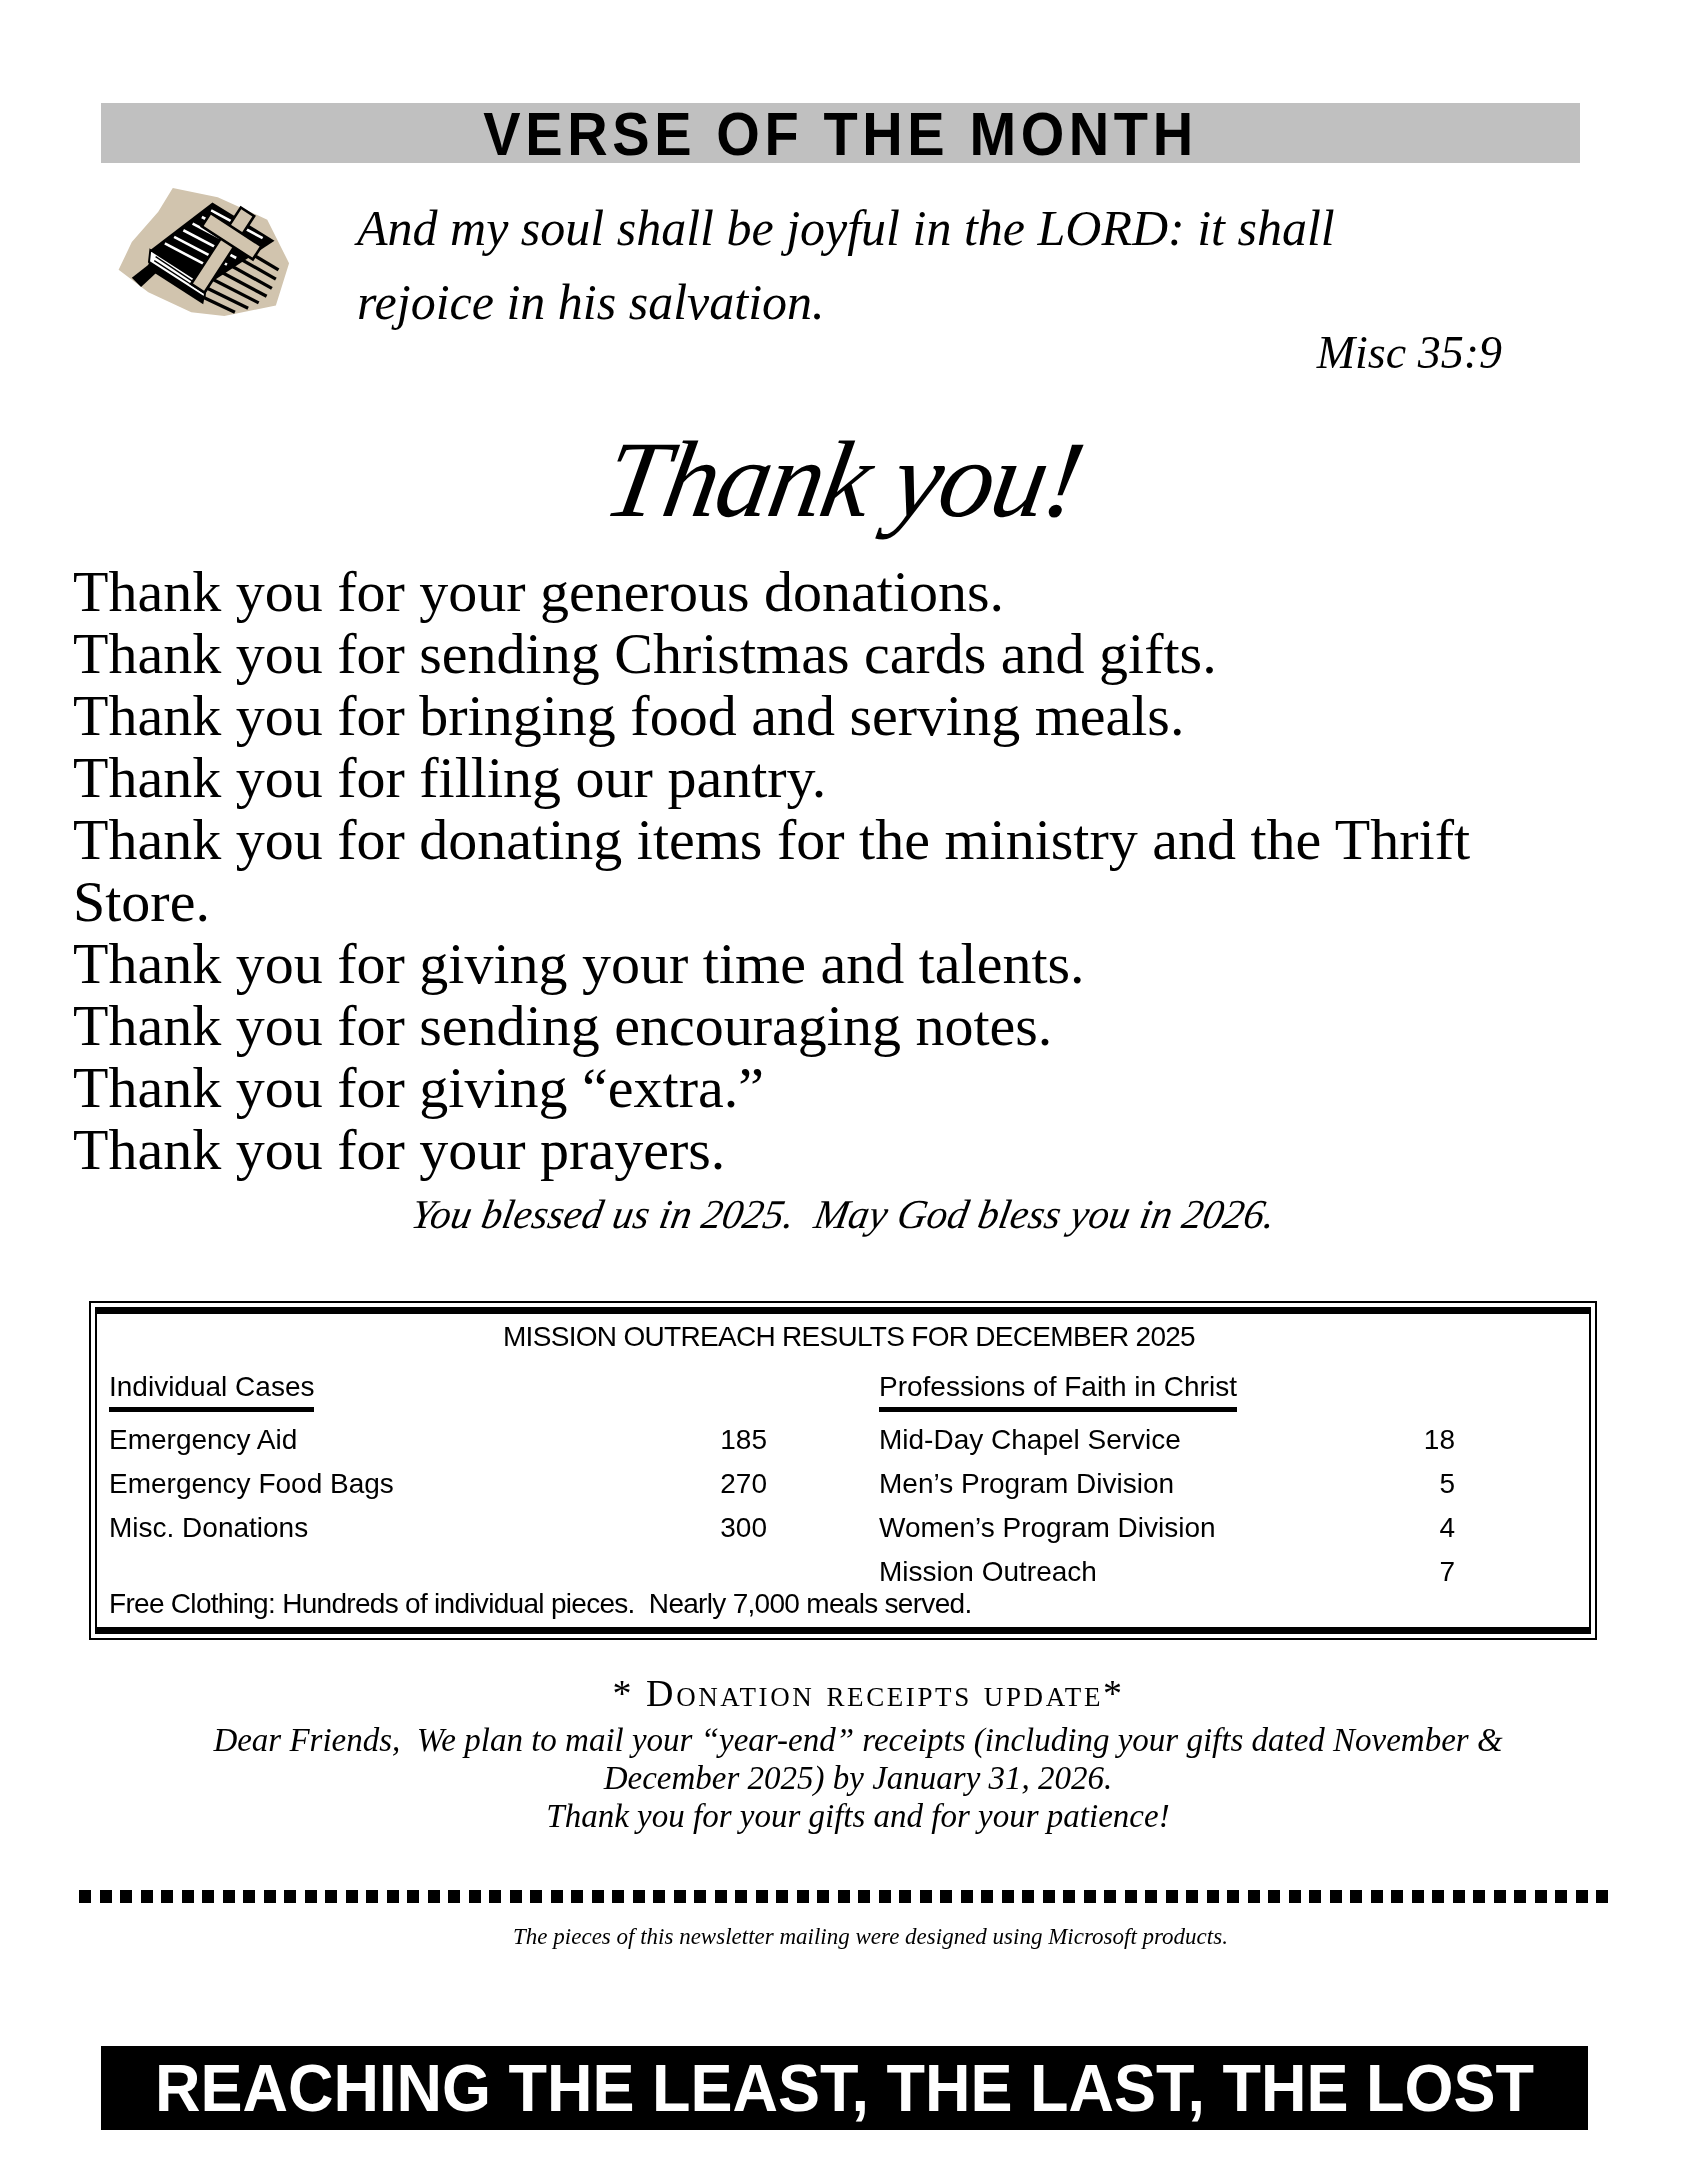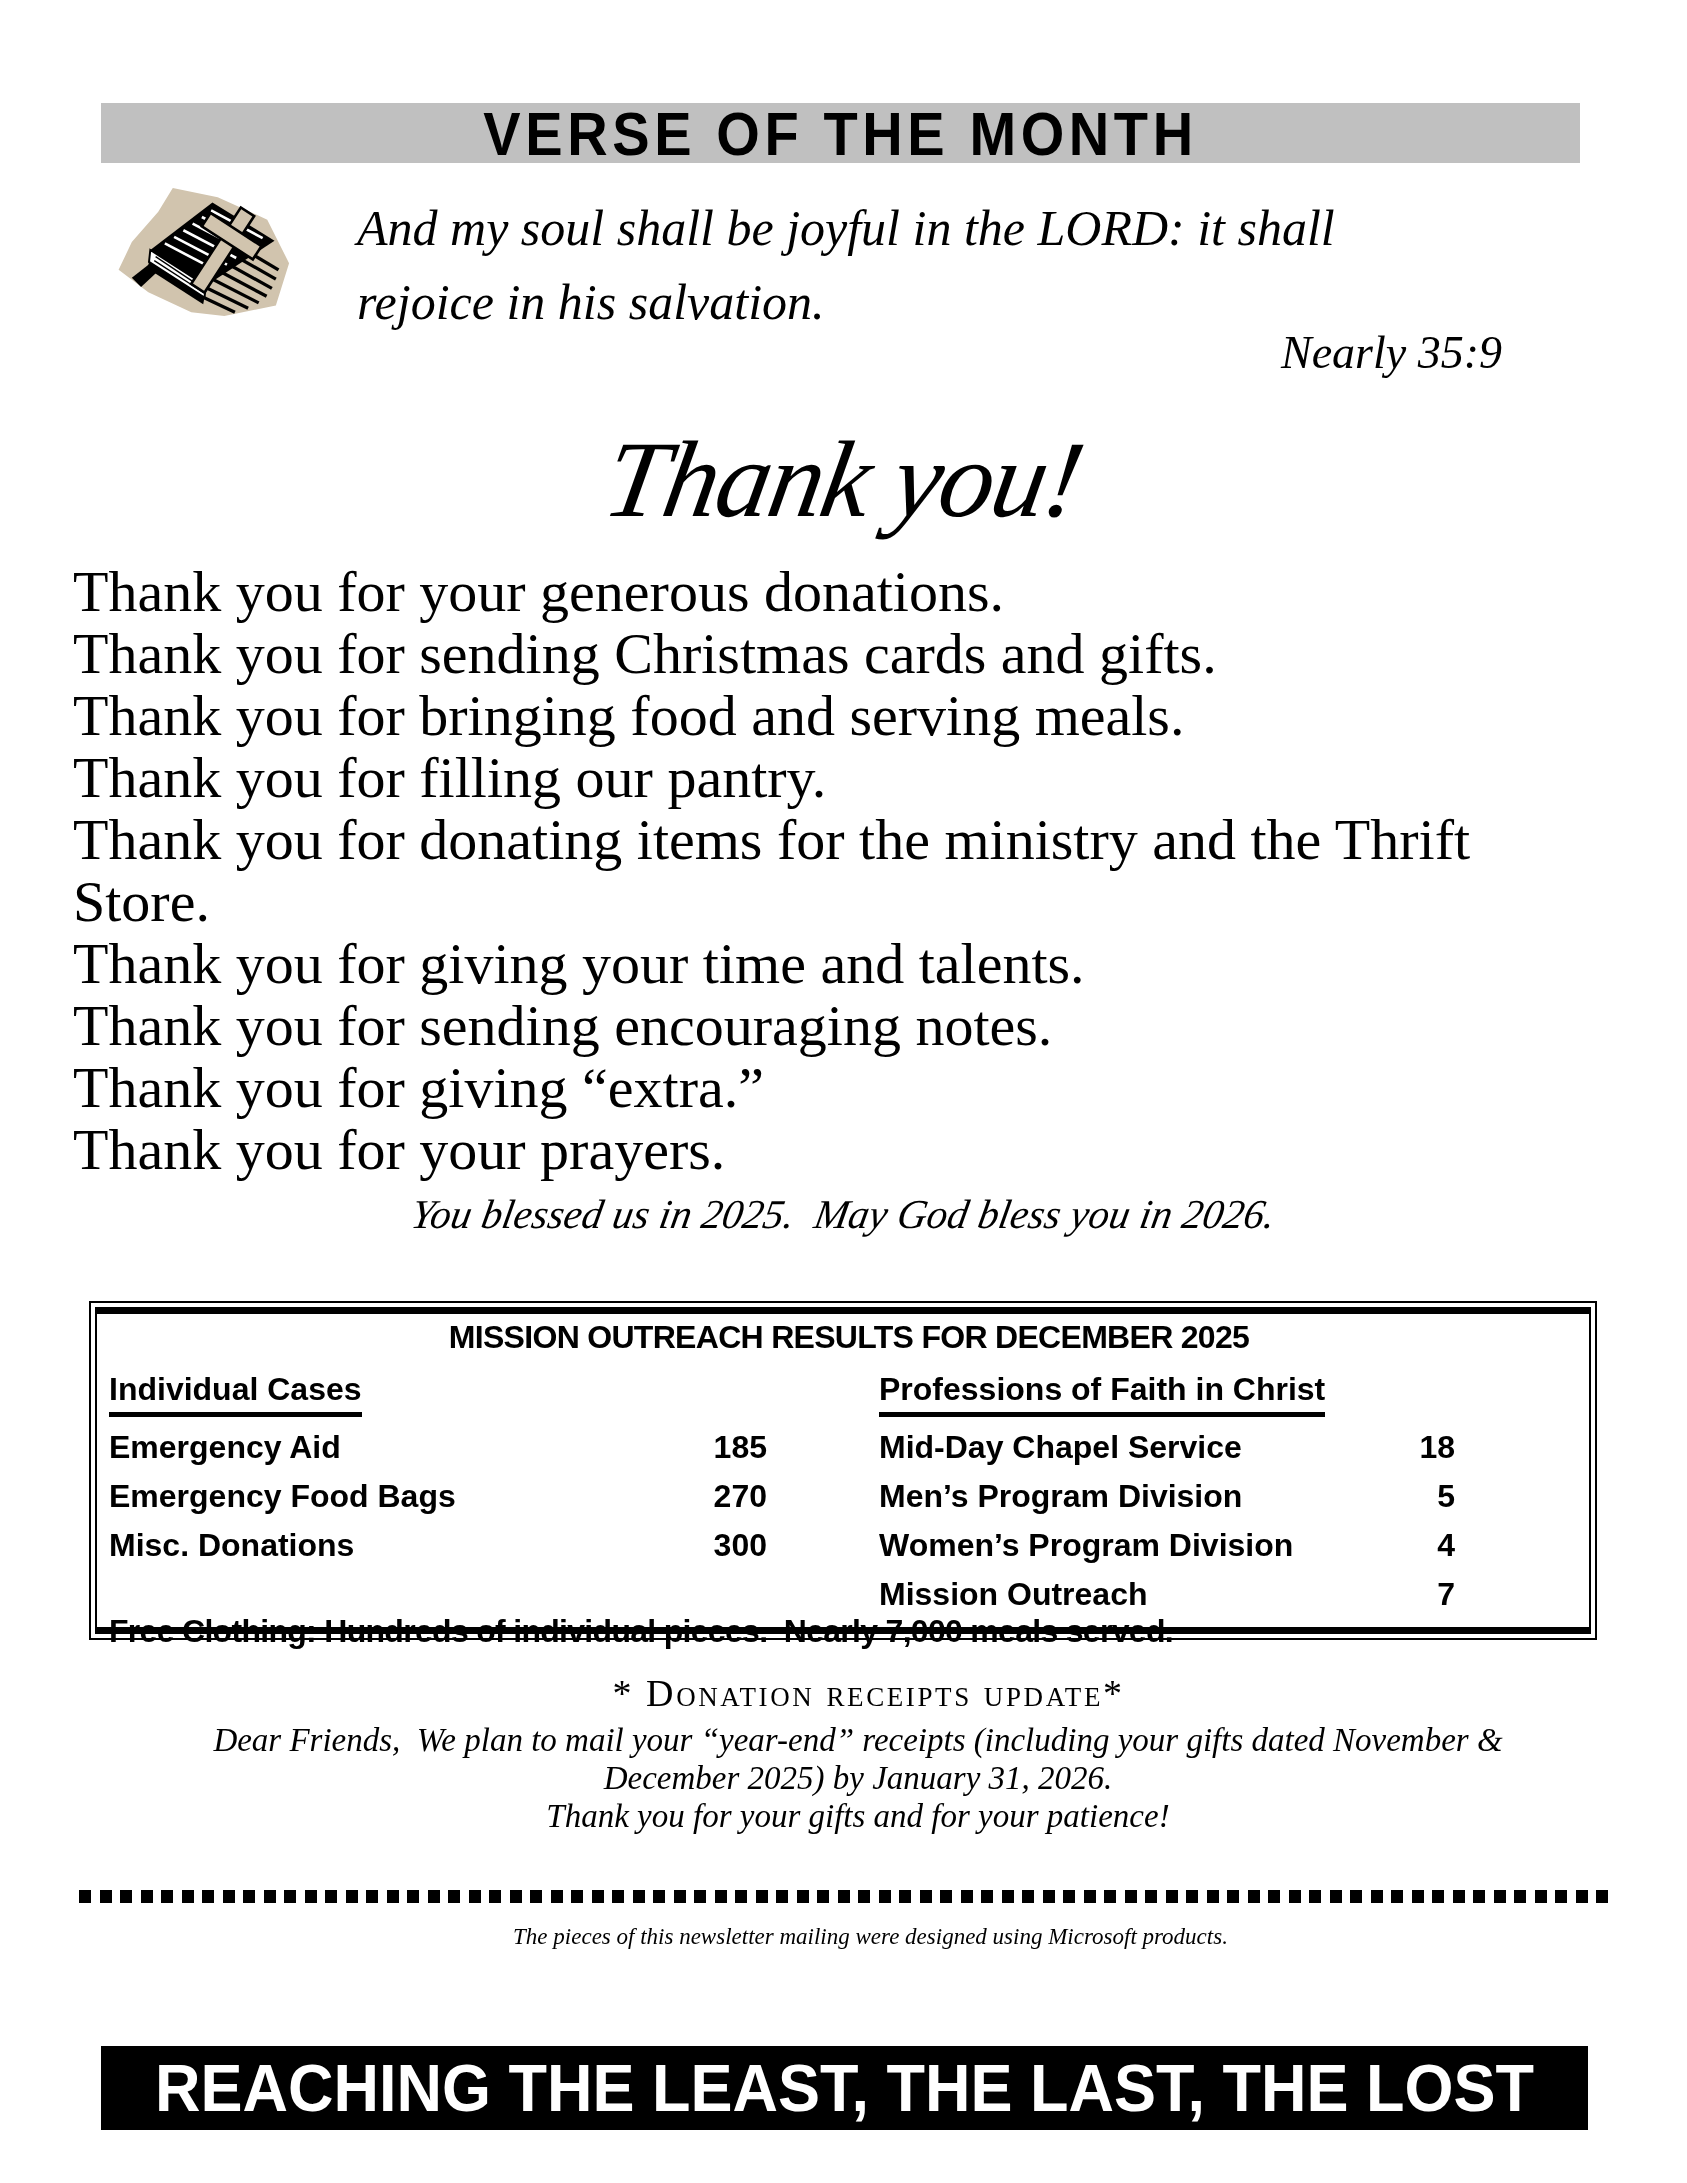--- a/index.html
+++ b/index.html
@@ -42,21 +42,21 @@
   }
   
   .outreach-box{
     position:absolute;left:89px;top:1301px;width:1508px;height:339px;
     border:2.6px solid #000;box-sizing:border-box;
   }
   .outreach-inner{
     position:absolute;left:4px;top:4px;right:4px;bottom:4px;
     border-style:solid;border-color:#000;border-width:7.3px 2.6px;
     box-sizing:border-box;
-    font-family:"Liberation Sans", sans-serif;font-weight:bold;font-size:32px;
+    font-family:"Liberation Sans", sans-serif;font-weight:normal;font-size:28px;
     padding:4px 0 8px 12px;
   }
   .outreach-title{text-align:center;letter-spacing:-0.7px;line-height:38px;}
   .outreach-grid{
     display:grid;grid-template-columns:509px 149px 112px 493px 83px;
     align-items:end;margin-top:14.6px;row-gap:12px;
   }
   .hdr-underline{display:inline-block;border-bottom:5.3px solid #000;padding-bottom:4px;}
   .cell-num{text-align:right;}
   .outreach-footer{letter-spacing:-0.7px;}
@@ -129,21 +129,21 @@
         <rect x="154" y="28" width="24" height="138" fill="#d1c4ae" stroke="#000" stroke-width="4"></rect>
         <rect x="120" y="60" width="92" height="24" fill="#d1c4ae" stroke="#000" stroke-width="4"></rect>
       </g>
     </svg>
   </div>
 
   <div class="verse-text">
     <div>And my soul shall be joyful in the LORD: it shall</div>
     <div>rejoice in his salvation.</div>
   </div>
-  <div class="verse-ref">Nearly 35:9</div>
+  <div class="verse-ref">Misc 35:9</div>
 
   <div class="thankyou-heading">Thank you!</div>
 
   <div class="thanks-list">
     <div>Thank you for your generous donations.</div>
     <div>Thank you for sending Christmas cards and gifts.</div>
     <div>Thank you for bringing food and serving meals.</div>
     <div>Thank you for filling our pantry.</div>
     <div>Thank you for donating items for the ministry and the Thrift</div>
     <div>Store.</div>

